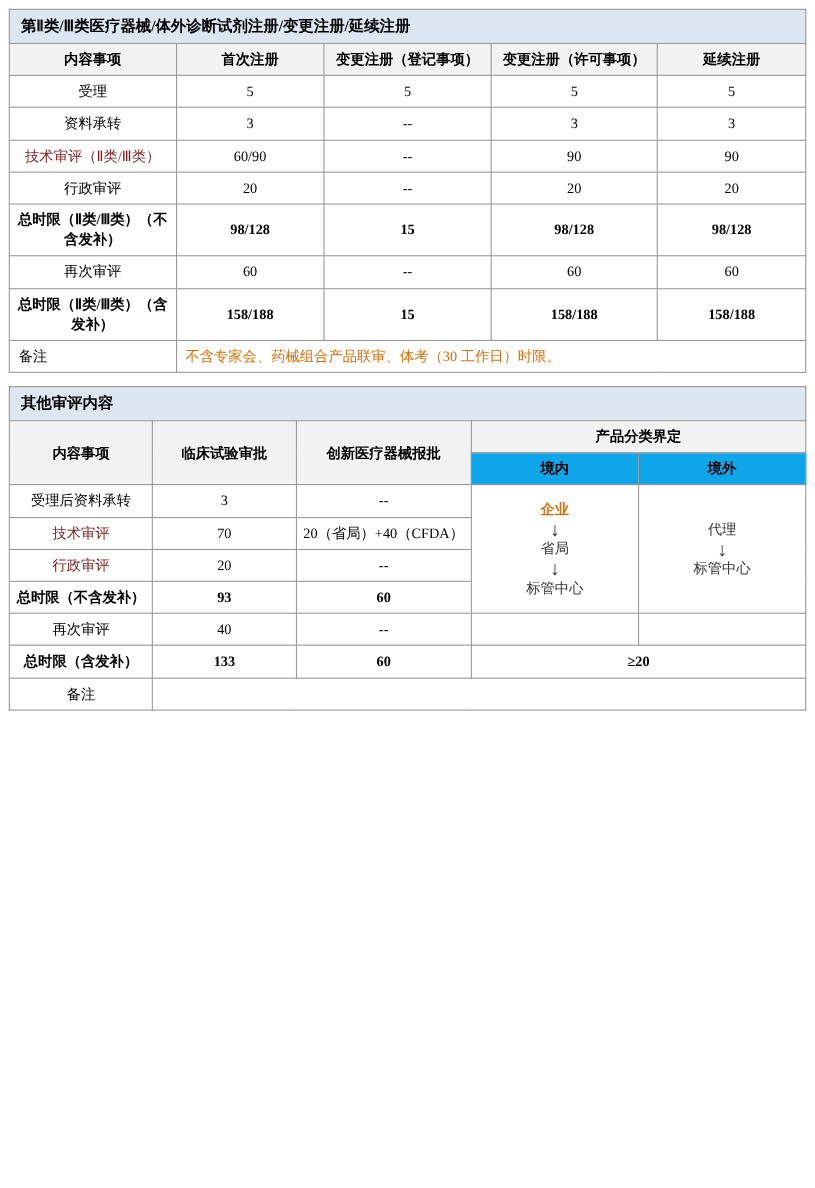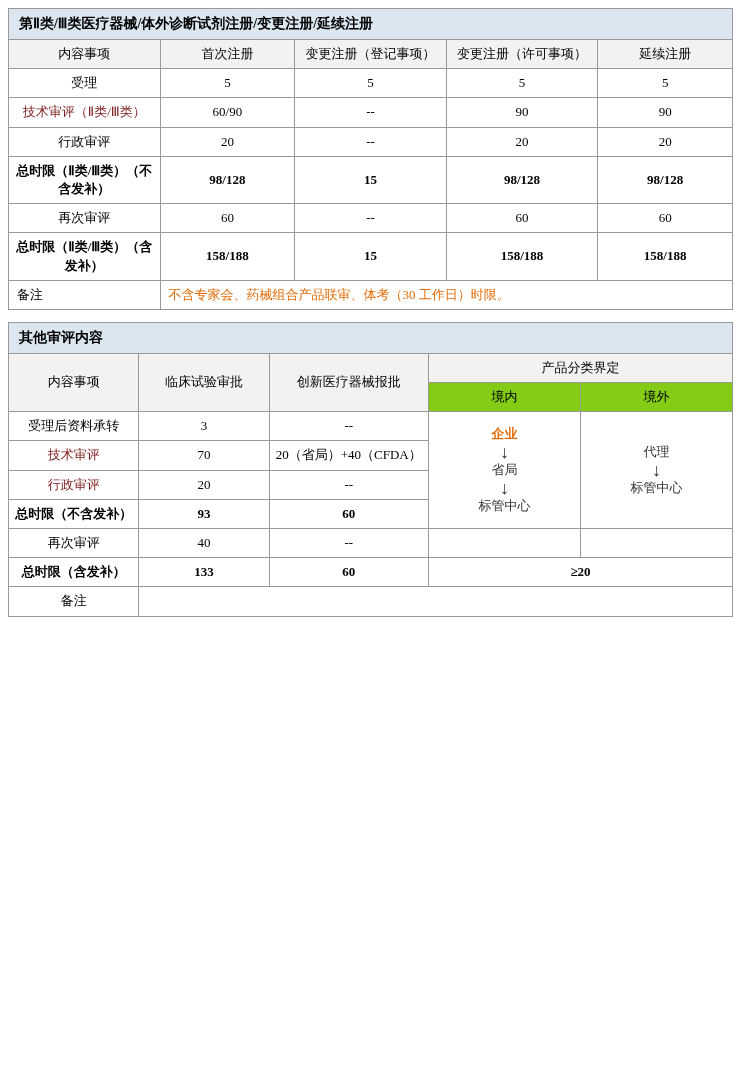--- a/index.html
+++ b/index.html
@@ -25,37 +25,37 @@
     }
     th, td {
       border: 1px solid #999;
       text-align: center;
       padding: 5px 4px;
       vertical-align: middle;
       line-height: 1.4;
     }
     th {
       background: #f2f2f2;
-      font-weight: normal;
+      font-weight: bold;
     }
     .highlight-blue {
       color: #7f1d1d;
     }
     .bold-val {
       font-weight: bold;
     }
     .note-row td {
       text-align: left;
       padding-left: 8px;
     }
     .note-row .note-text {
       color: #e36c09;
     }
     .sub-header-row th {
-      background: #84cc16;
+      background: #0ea5e9;
     }
     .flow-cell {
       vertical-align: middle;
       text-align: center;
       padding: 4px;
     }
     .flow-arrow {
       display: block;
       font-size: 18px;
       line-height: 1;
@@ -92,20 +92,27 @@
   <tbody>
 
     <tr>
       <td>受理</td>
       <td>5</td>
       <td>5</td>
       <td>5</td>
       <td>5</td>
     </tr>
 
+    <tr>
+      <td>资料承转</td>
+      <td>3</td>
+      <td>--</td>
+      <td>3</td>
+      <td>3</td>
+    </tr>
 
     <tr>
       <td class="highlight-blue">技术审评（Ⅱ类/Ⅲ类）</td>
       <td>60/90</td>
       <td>--</td>
       <td>90</td>
       <td>90</td>
     </tr>
 
     <tr>

